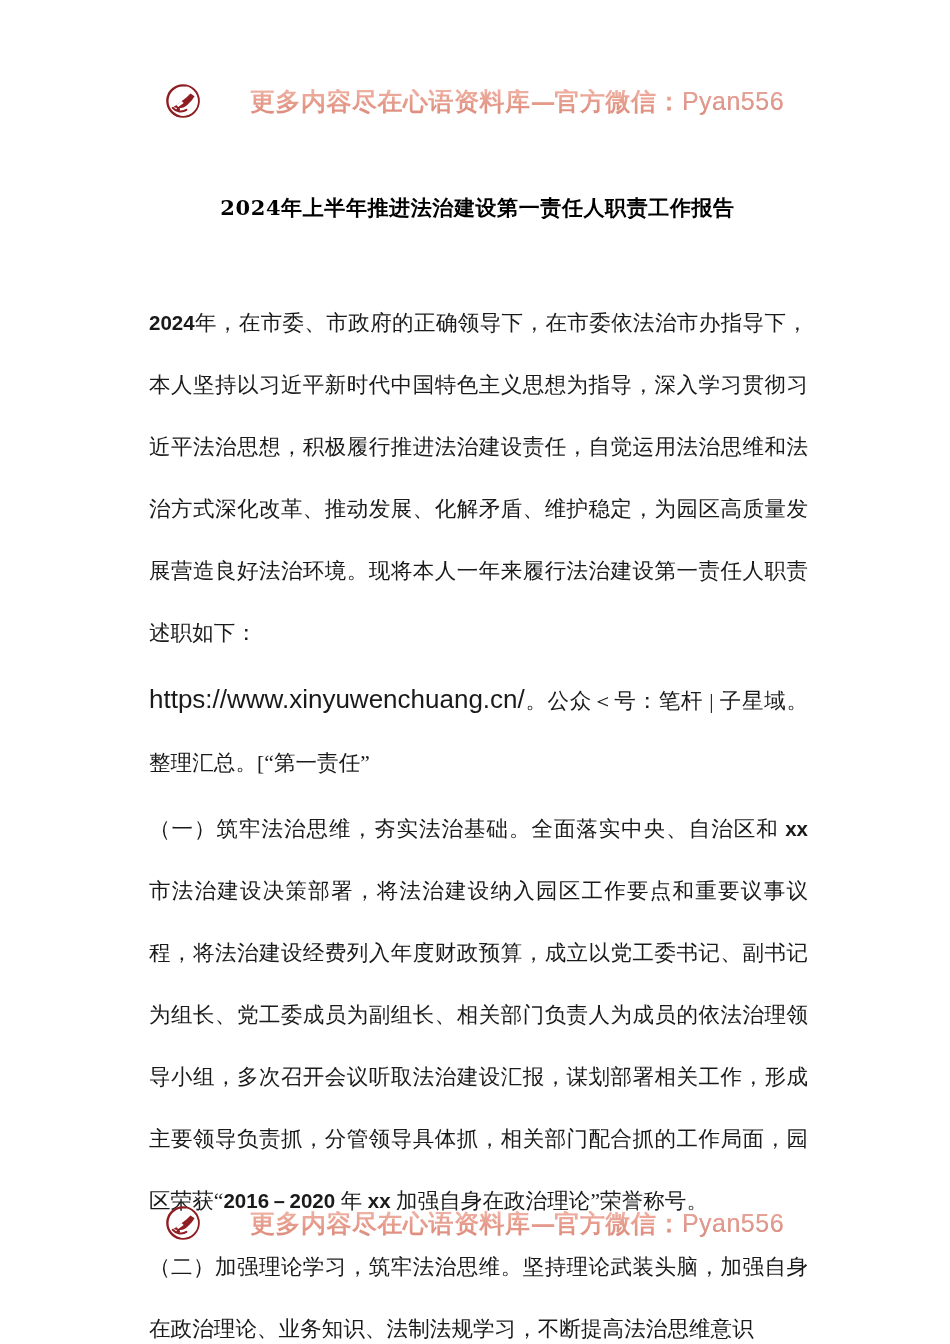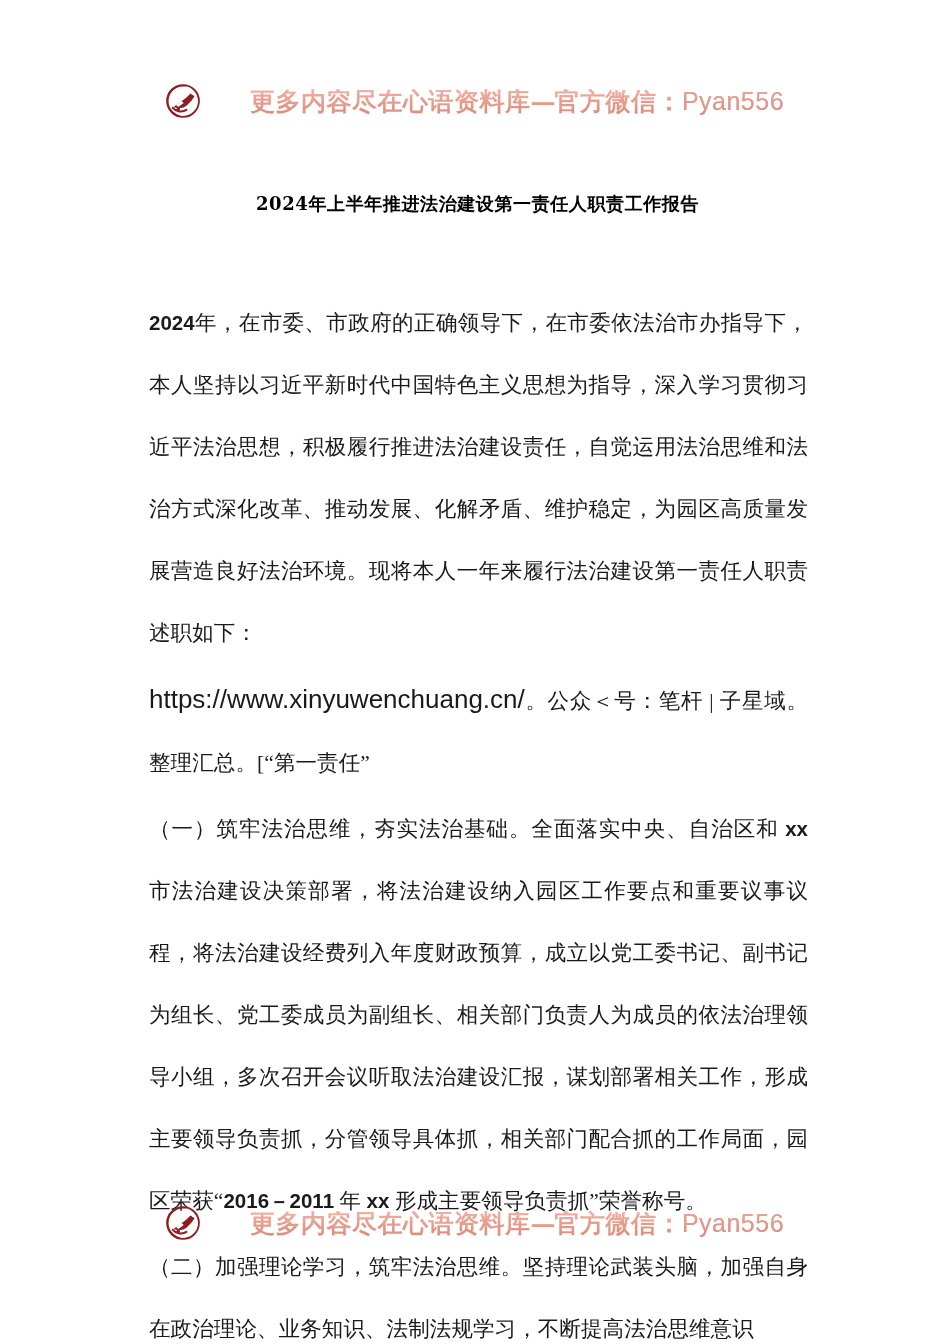--- a/index.html
+++ b/index.html
@@ -69,21 +69,21 @@
   }
 
   
   .doc-title {
     position: absolute;
     top: 180px;
     left: 145px;
     width: 665px;
     text-align: center;
     font-family: "DejaVu Serif", "Liberation Serif", serif;
-    font-size: 18px;
+    font-size: 21px;
     font-weight: 700;
     letter-spacing: 0.6px;
     color: #000;
     line-height: 1.35;
   }
 
   
   .body-block {
     position: absolute;
     top: 288px;
@@ -135,21 +135,21 @@
     <div class="wm-text">
       <span>更多内容尽在心语资料库</span><span class="wm-dash">—</span><span>官方微信：</span><span class="wm-id">Pyan556</span>
     </div>
   </div>
 
   <h1 class="doc-title">2024年上半年推进法治建设第一责任人职责工作报告</h1>
 
   <div class="body-block" id="body-block">
       <div class="para"><span class="latb">2024</span><span>年，在市委、市政府的正确领导下，在市委依法治市办指导下，本人坚持以习近平新时代中国特色主义思想为指导，深入学习贯彻习近平法治思想，积极履行推进法治建设责任，自觉运用法治思维和法治方式深化改革、推动发展、化解矛盾、维护稳定，为园区高质量发展营造良好法治环境。现将本人一年来履行法治建设第一责任人职责述职如下：</span></div>
       <div class="para"><span class="lat">https://www.xinyuwenchuang.cn/</span><span>。公众＜号：笔杆 | 子星域。整理汇总。[“第一责任”</span></div>
-      <div class="para"><span>（一）筑牢法治思维，夯实法治基础。全面落实中央、自治区和 </span><span class="latb">xx</span><span> 市法治建设决策部署，将法治建设纳入园区工作要点和重要议事议程，将法治建设经费列入年度财政预算，成立以党工委书记、副书记为组长、党工委成员为副组长、相关部门负责人为成员的依法治理领导小组，多次召开会议听取法治建设汇报，谋划部署相关工作，形成主要领导负责抓，分管领导具体抓，相关部门配合抓的工作局面，园区荣获“</span><span class="latb">2016－2011</span><span> 年 </span><span class="latb">xx</span><span> 形成主要领导负责抓”荣誉称号。</span></div>
+      <div class="para"><span>（一）筑牢法治思维，夯实法治基础。全面落实中央、自治区和 </span><span class="latb">xx</span><span> 市法治建设决策部署，将法治建设纳入园区工作要点和重要议事议程，将法治建设经费列入年度财政预算，成立以党工委书记、副书记为组长、党工委成员为副组长、相关部门负责人为成员的依法治理领导小组，多次召开会议听取法治建设汇报，谋划部署相关工作，形成主要领导负责抓，分管领导具体抓，相关部门配合抓的工作局面，园区荣获“</span><span class="latb">2016－2020</span><span> 年 </span><span class="latb">xx</span><span> 加强自身在政治理论”荣誉称号。</span></div>
       <div class="para"><span>（二）加强理论学习，筑牢法治思维。坚持理论武装头脑，加强自身在政治理论、业务知识、法制法规学习，不断提高法治思维意识</span></div>
     </div>
 
   <div class="watermark watermark-bottom">
     <svg class="wm-logo" viewBox="0 0 100 100" aria-hidden="true">
       <circle cx="50" cy="50" r="46" fill="none" stroke="#8f1d22" stroke-width="7"></circle>
       <path d="M50 6 A44 44 0 0 1 50 94 A22 22 0 0 1 50 50 A22 22 0 0 0 50 6 Z" fill="#ffffff"></path>
       <path d="M22 68 C34 74 52 72 64 60 L76 48 L84 36 L72 28 L60 40 L36 58 Z" fill="#8f1d22"></path>
       <path d="M30 62 L46 50 L52 56 L36 68 Z" fill="#ffffff"></path>
       <path d="M20 70 C30 82 48 84 60 76" fill="none" stroke="#8f1d22" stroke-width="6" stroke-linecap="round"></path>

